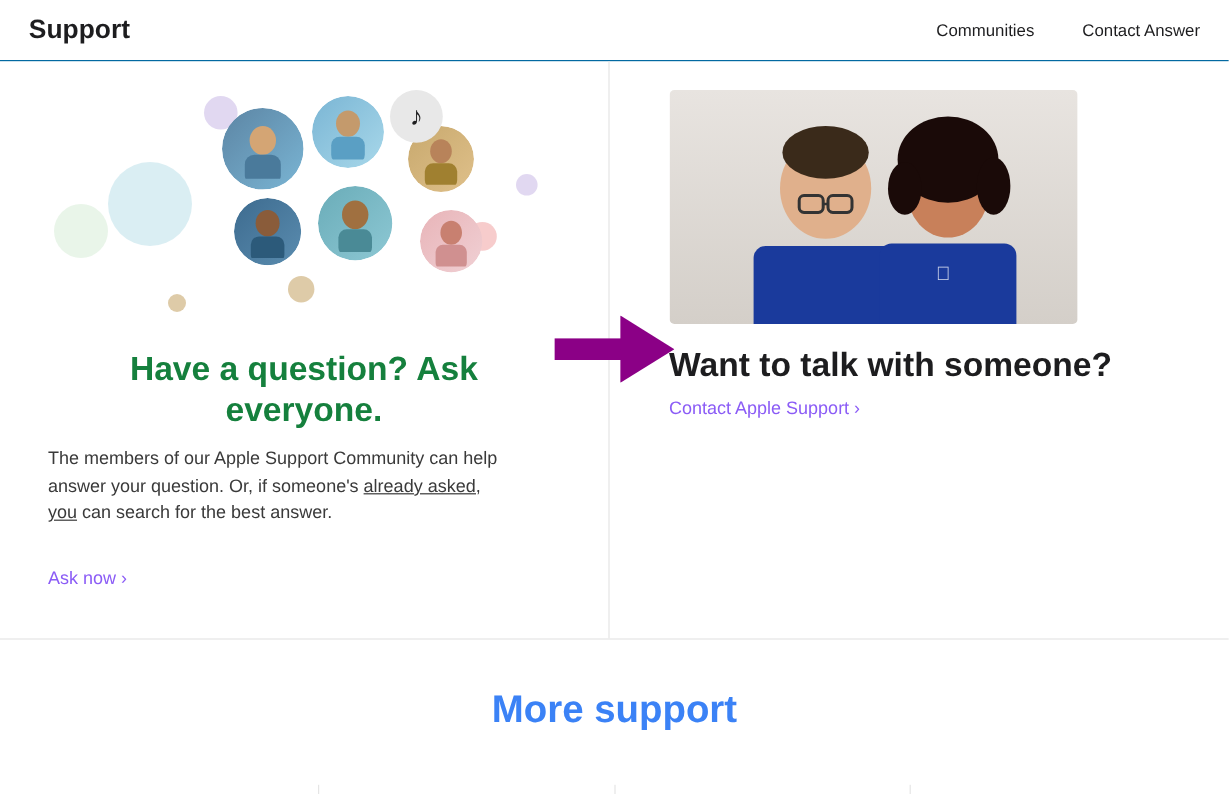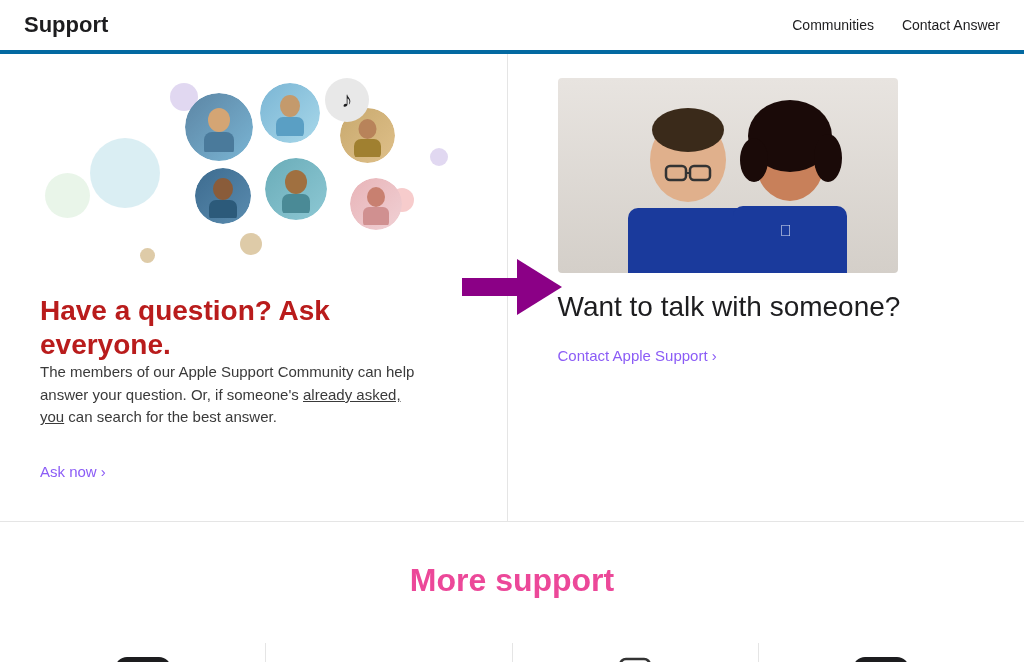--- a/index.html
+++ b/index.html
@@ -4,31 +4,31 @@
   <style>
     * { box-sizing: border-box; margin: 0; padding: 0; }
     body { font-family: -apple-system, BlinkMacSystemFont, 'Helvetica Neue', Helvetica, Arial, sans-serif; background: #fff; color: #1d1d1f; }
 
     
     .header {
       display: flex;
       justify-content: space-between;
       align-items: center;
       padding: 12px 24px;
-      border-bottom: 4px solid #0369a1;
+      border-bottom: 1px solid #0369a1;
       background: #fff;
     }
     .header-logo {
       font-size: 22px;
       font-weight: 600;
       color: #1d1d1f;
     }
     .header-nav {
       display: flex;
-      gap: 28px;
+      gap: 40px;
     }
     .header-nav a {
       font-size: 14px;
       color: #1d1d1f;
       text-decoration: none;
       cursor: pointer;
     }
 
     
     .main {
@@ -42,21 +42,23 @@
       flex: 1;
       padding: 24px 40px 40px 40px;
       border-right: 1px solid #e5e5e5;
       position: relative;
     }
 
     .panel-left h2 {
       font-size: 28px;
       font-weight: 700;
       line-height: 1.2;
-      color: #b91c1c;
+      margin-bottom: 14px;
+      color: #15803d;
+      text-align: center;
     }
     .panel-left p {
       font-size: 15px;
       color: #3a3a3a;
       line-height: 1.5;
       max-width: 380px;
       margin-bottom: 34px;
     }
     .panel-left p span.underline {
       text-decoration: underline;
@@ -71,43 +73,43 @@
 
     
     .panel-right {
       flex: 1;
       padding: 24px 40px 40px 50px;
       position: relative;
     }
 
     .panel-right h2 {
       font-size: 28px;
-      font-weight: 400;
-      margin-bottom: 24px;
+      font-weight: 700;
+      margin-bottom: 12px;
       color: #1d1d1f;
     }
     .panel-right p {
       font-size: 15px;
       color: #3a3a3a;
       line-height: 1.5;
       max-width: 380px;
       margin-bottom: 14px;
     }
 
     
     .more-support {
       padding: 40px 20px 40px;
       border-top: 1px solid #e5e5e5;
       text-align: center;
     }
     .more-support h2 {
       font-size: 32px;
       font-weight: 700;
       margin-bottom: 44px;
-      color: #ec4899;
+      color: #3b82f6;
     }
     .support-grid {
       display: flex;
       justify-content: center;
       gap: 0;
     }
     .support-item {
       flex: 1;
       max-width: 250px;
       padding: 10px 20px 20px;

